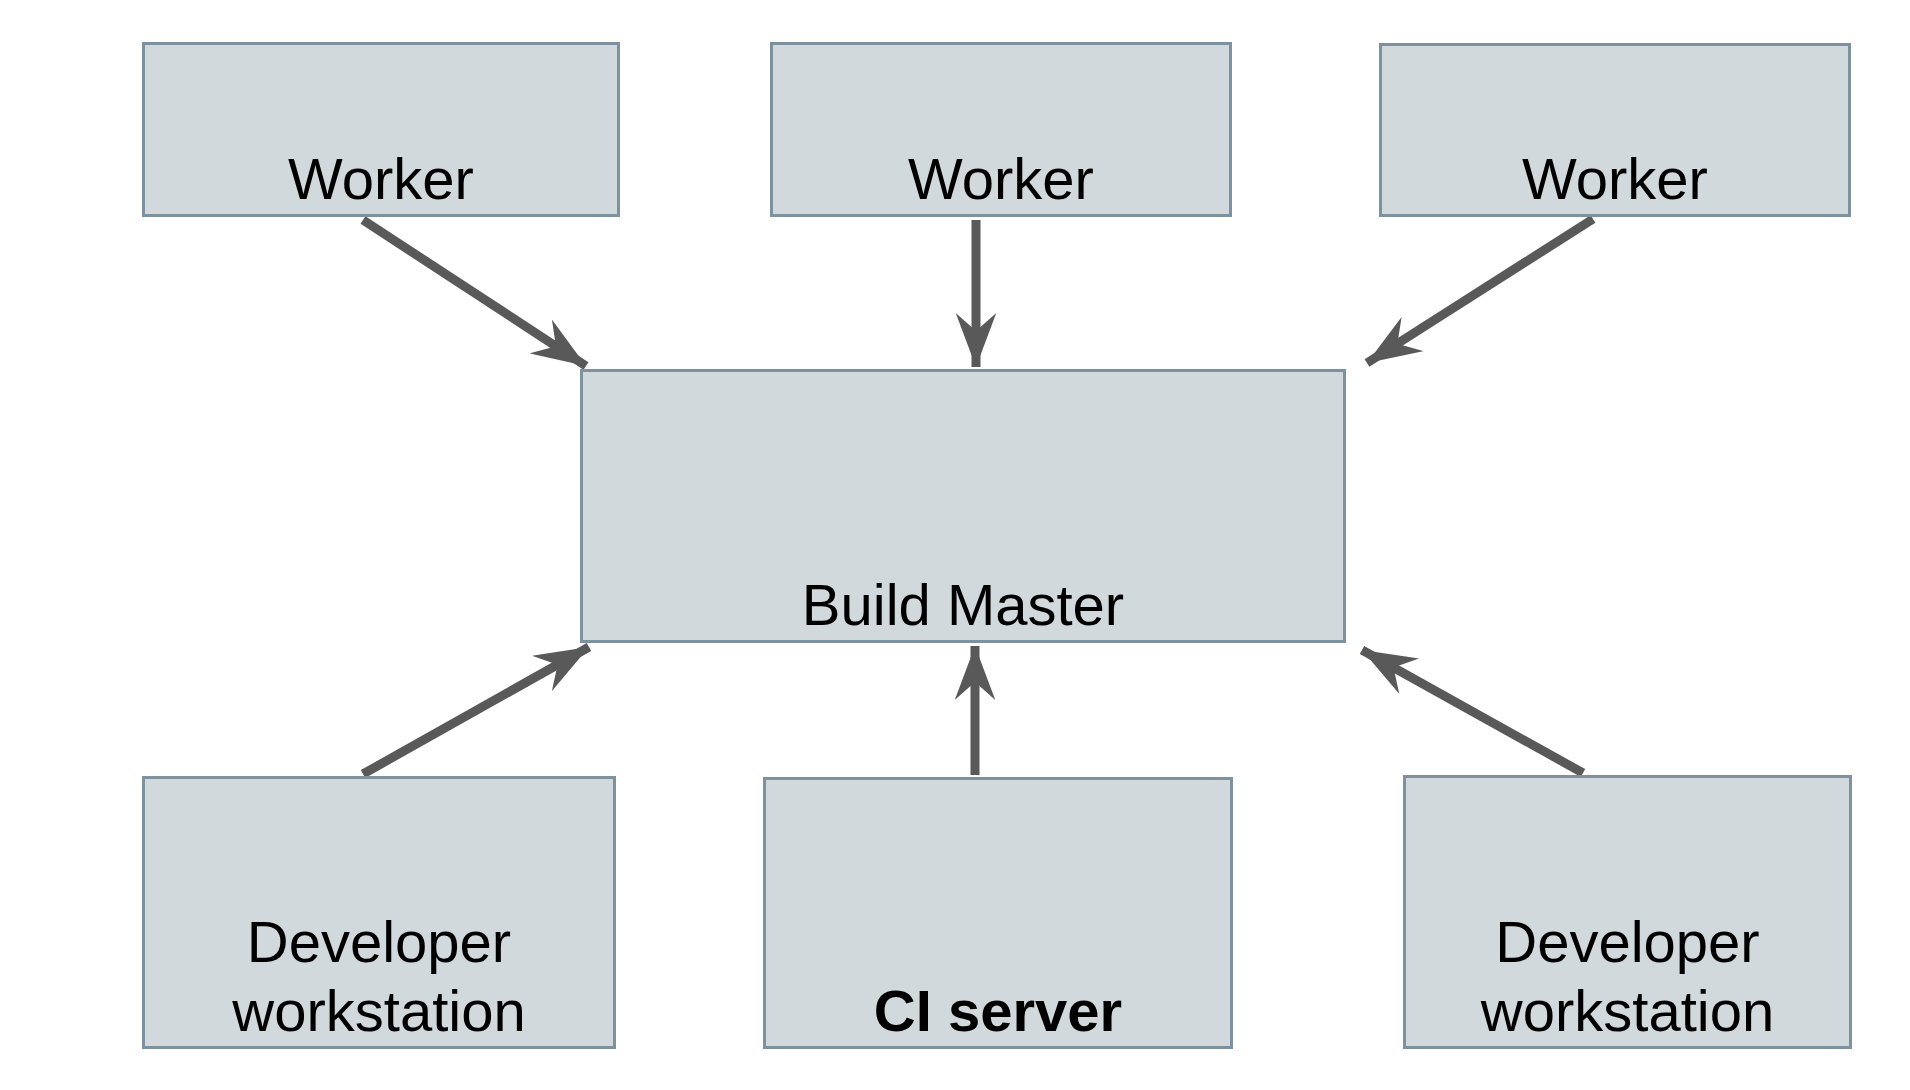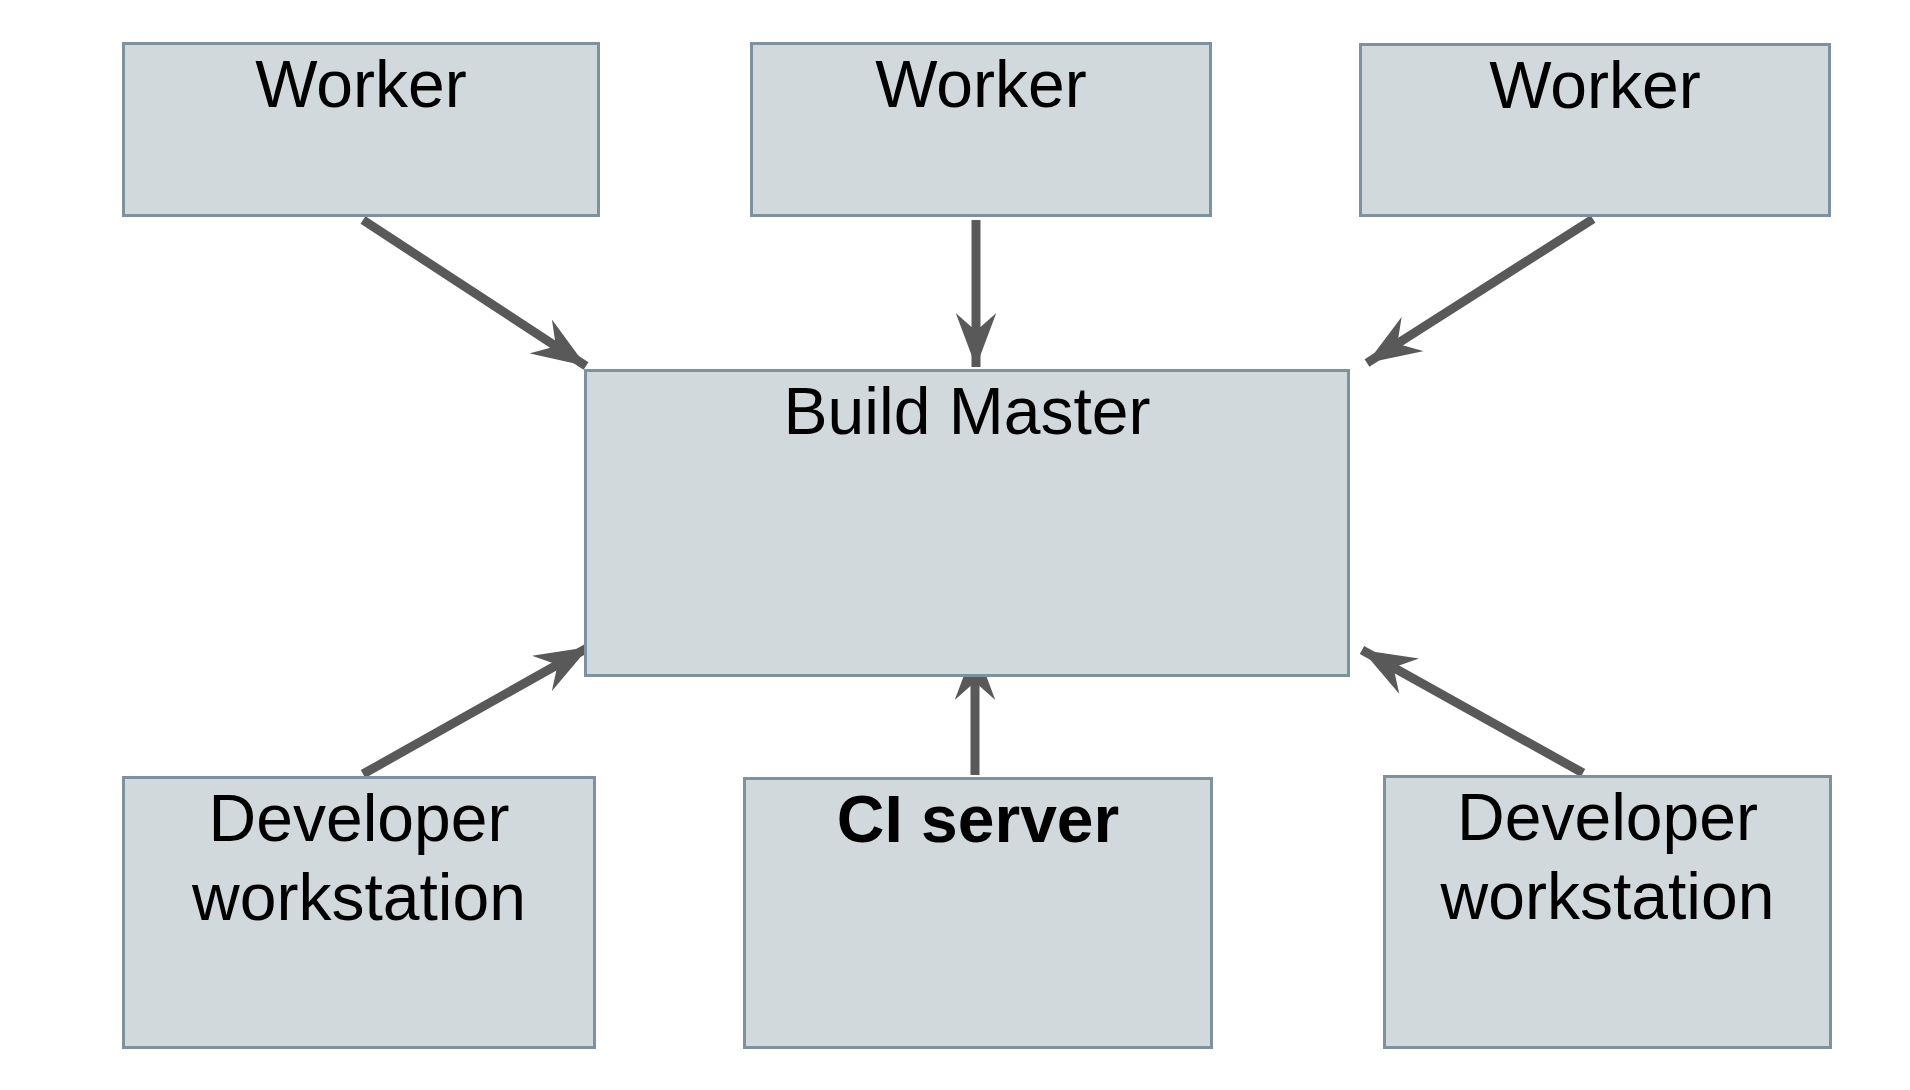--- a/index.html
+++ b/index.html
@@ -29,31 +29,32 @@
   }
   .arrow-head {
     fill: var(--arrow-color, #595959);
   }
   .node {
     position: absolute;
     box-sizing: border-box;
     background: var(--node-fill, #d2d9dc);
     border: 3px solid var(--node-border, #7d929e);
     display: flex;
-    align-items: flex-start;
+    align-items: flex-end;
     justify-content: center;
     text-align: center;
     color: var(--text-color, #000000);
-    font-size: 66px;
+    font-size: 58px;
     line-height: 1.2;
+    margin-left: 20px;
   }
   #node-worker-1   { left: 122px;  top: 42px;  width: 478px; height: 175px; }
   #node-worker-2   { left: 750px;  top: 42px;  width: 462px; height: 175px; }
   #node-worker-3   { left: 1359px; top: 43px;  width: 472px; height: 174px; }
-  #node-build-master { left: 584px; top: 369px; width: 766px; height: 308px; }
+  #node-build-master { left: 560px; top: 369px; width: 766px; height: 274px; }
   #node-dev-1      { left: 122px;  top: 776px; width: 474px; height: 273px; }
   #node-ci-server  { left: 743px;  top: 777px; width: 470px; height: 272px; font-weight: bold; }
   #node-dev-2      { left: 1383px; top: 775px; width: 449px; height: 274px; }
 </style>
 </head>
 <body>
 
 <div class="canvas">
 
   <svg class="arrow-layer" viewBox="0 0 1910 1090" xmlns="http://www.w3.org/2000/svg">

